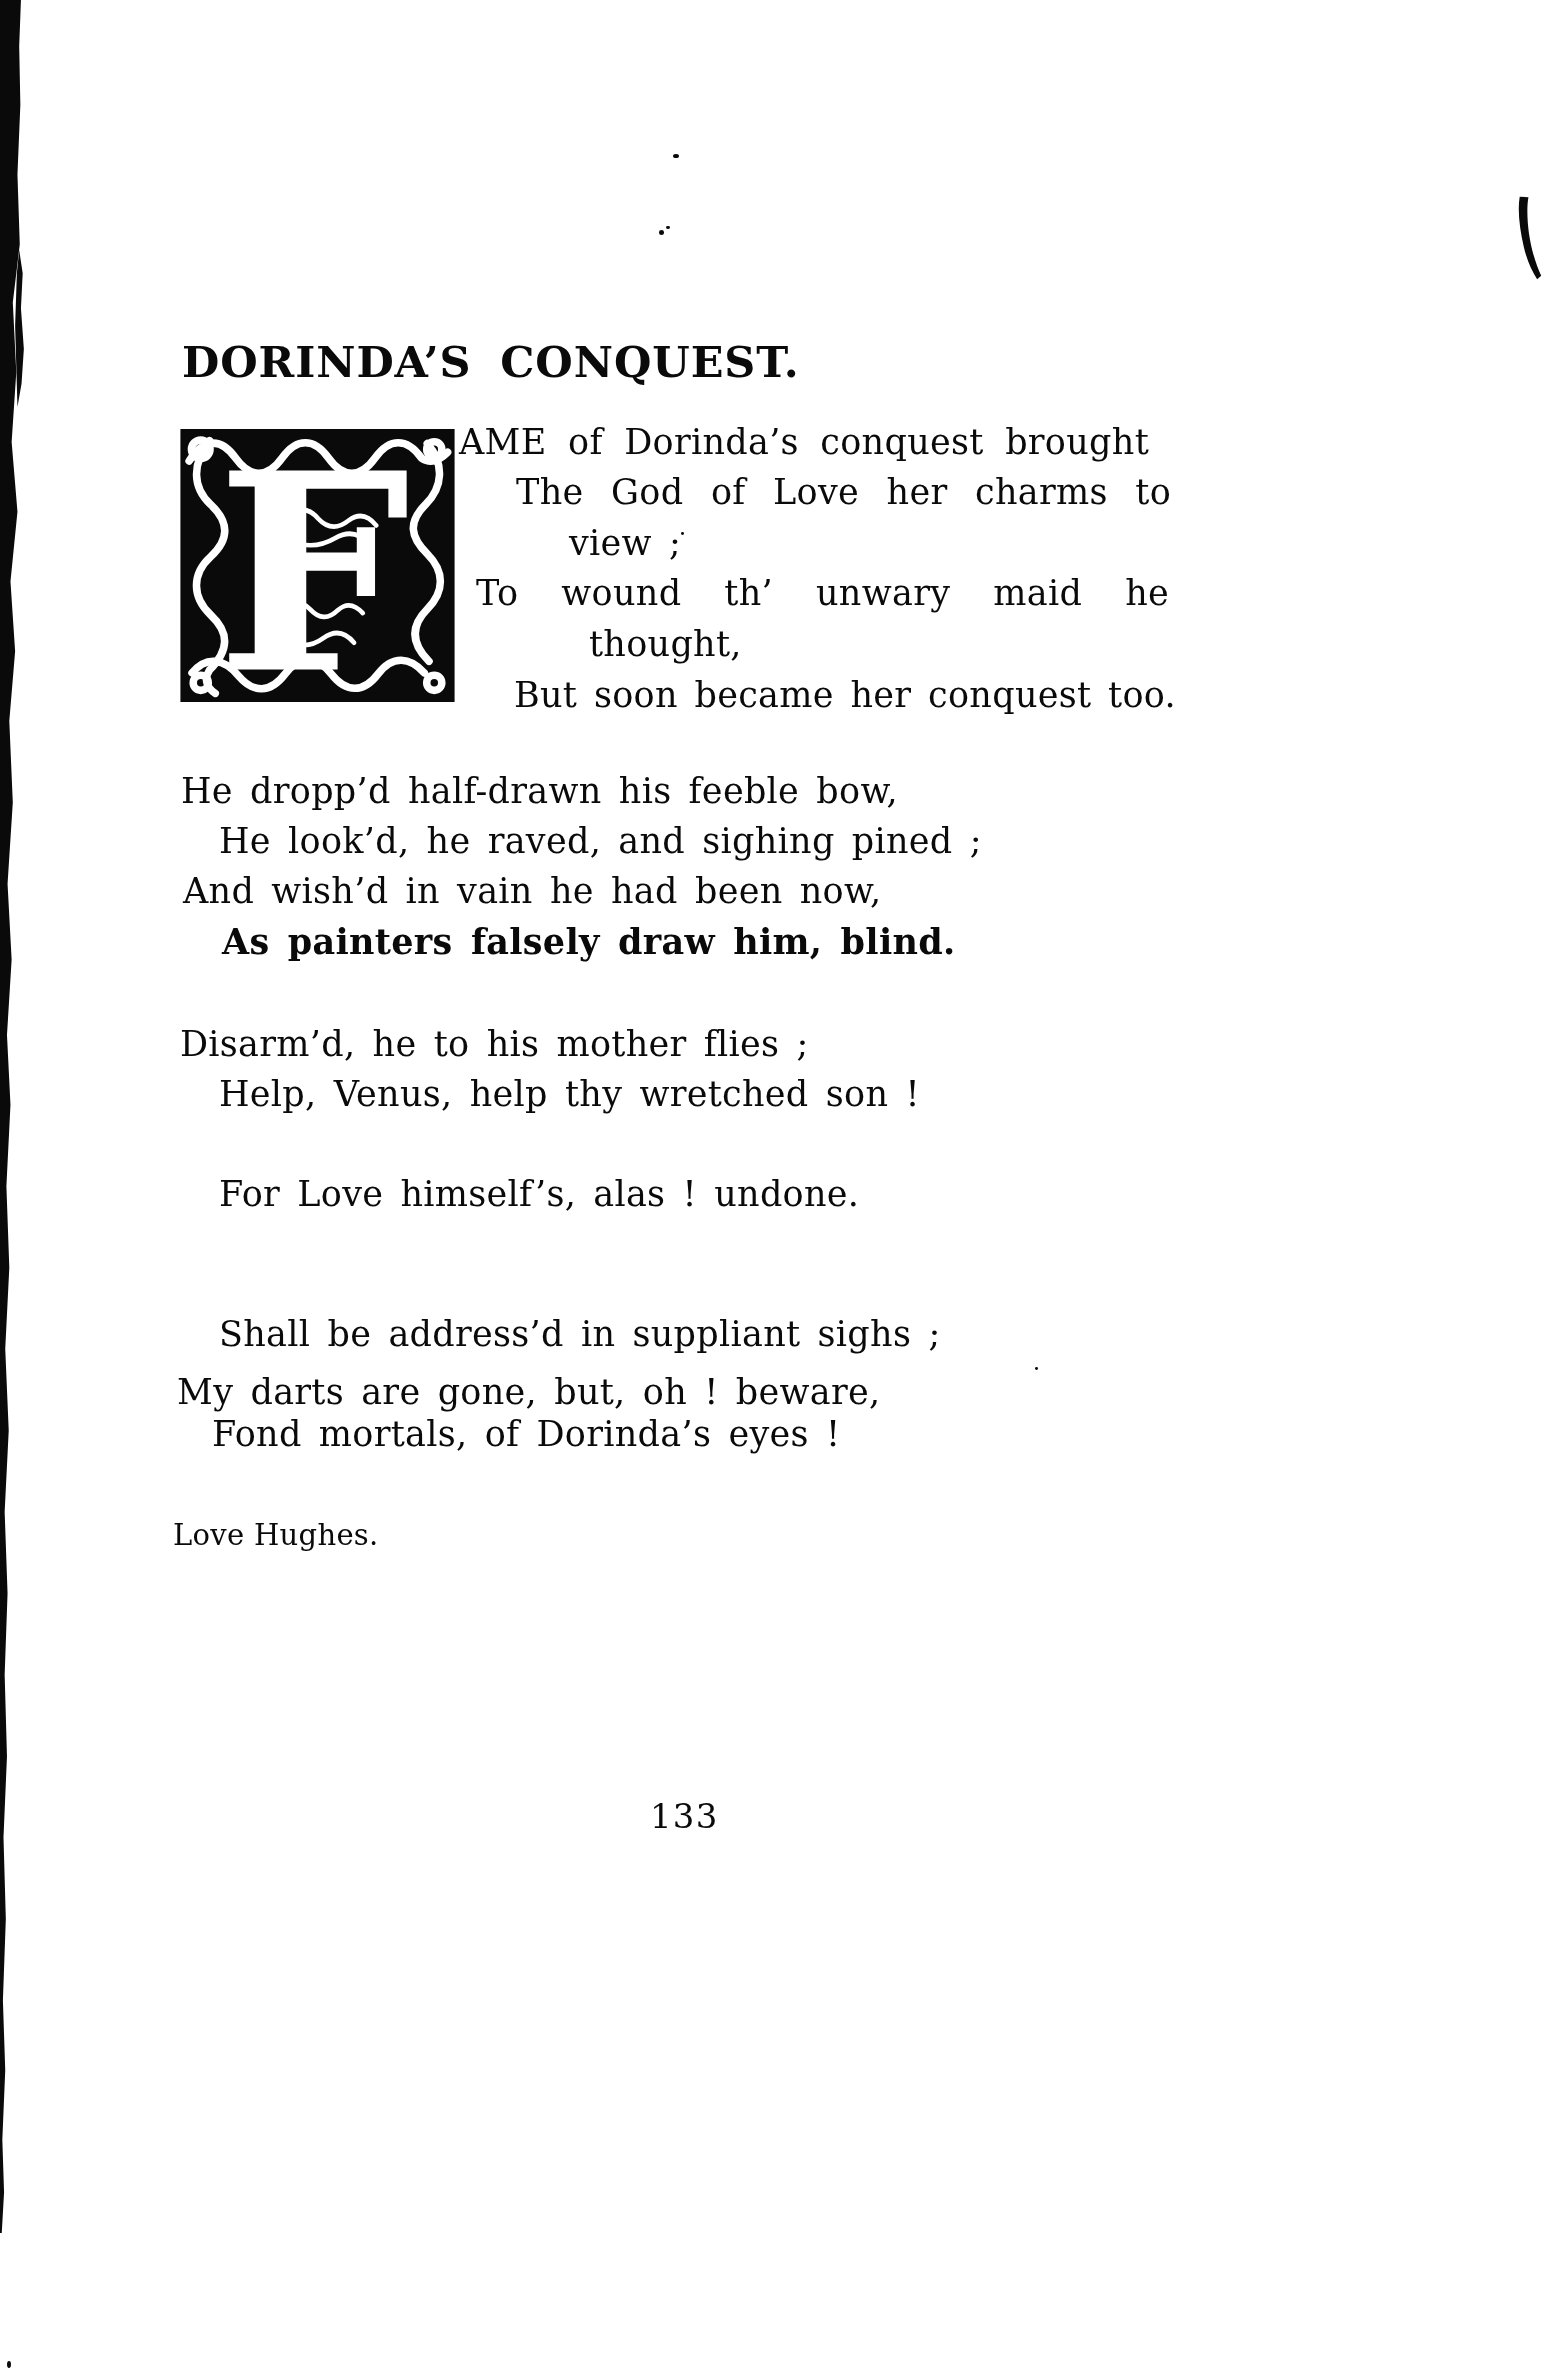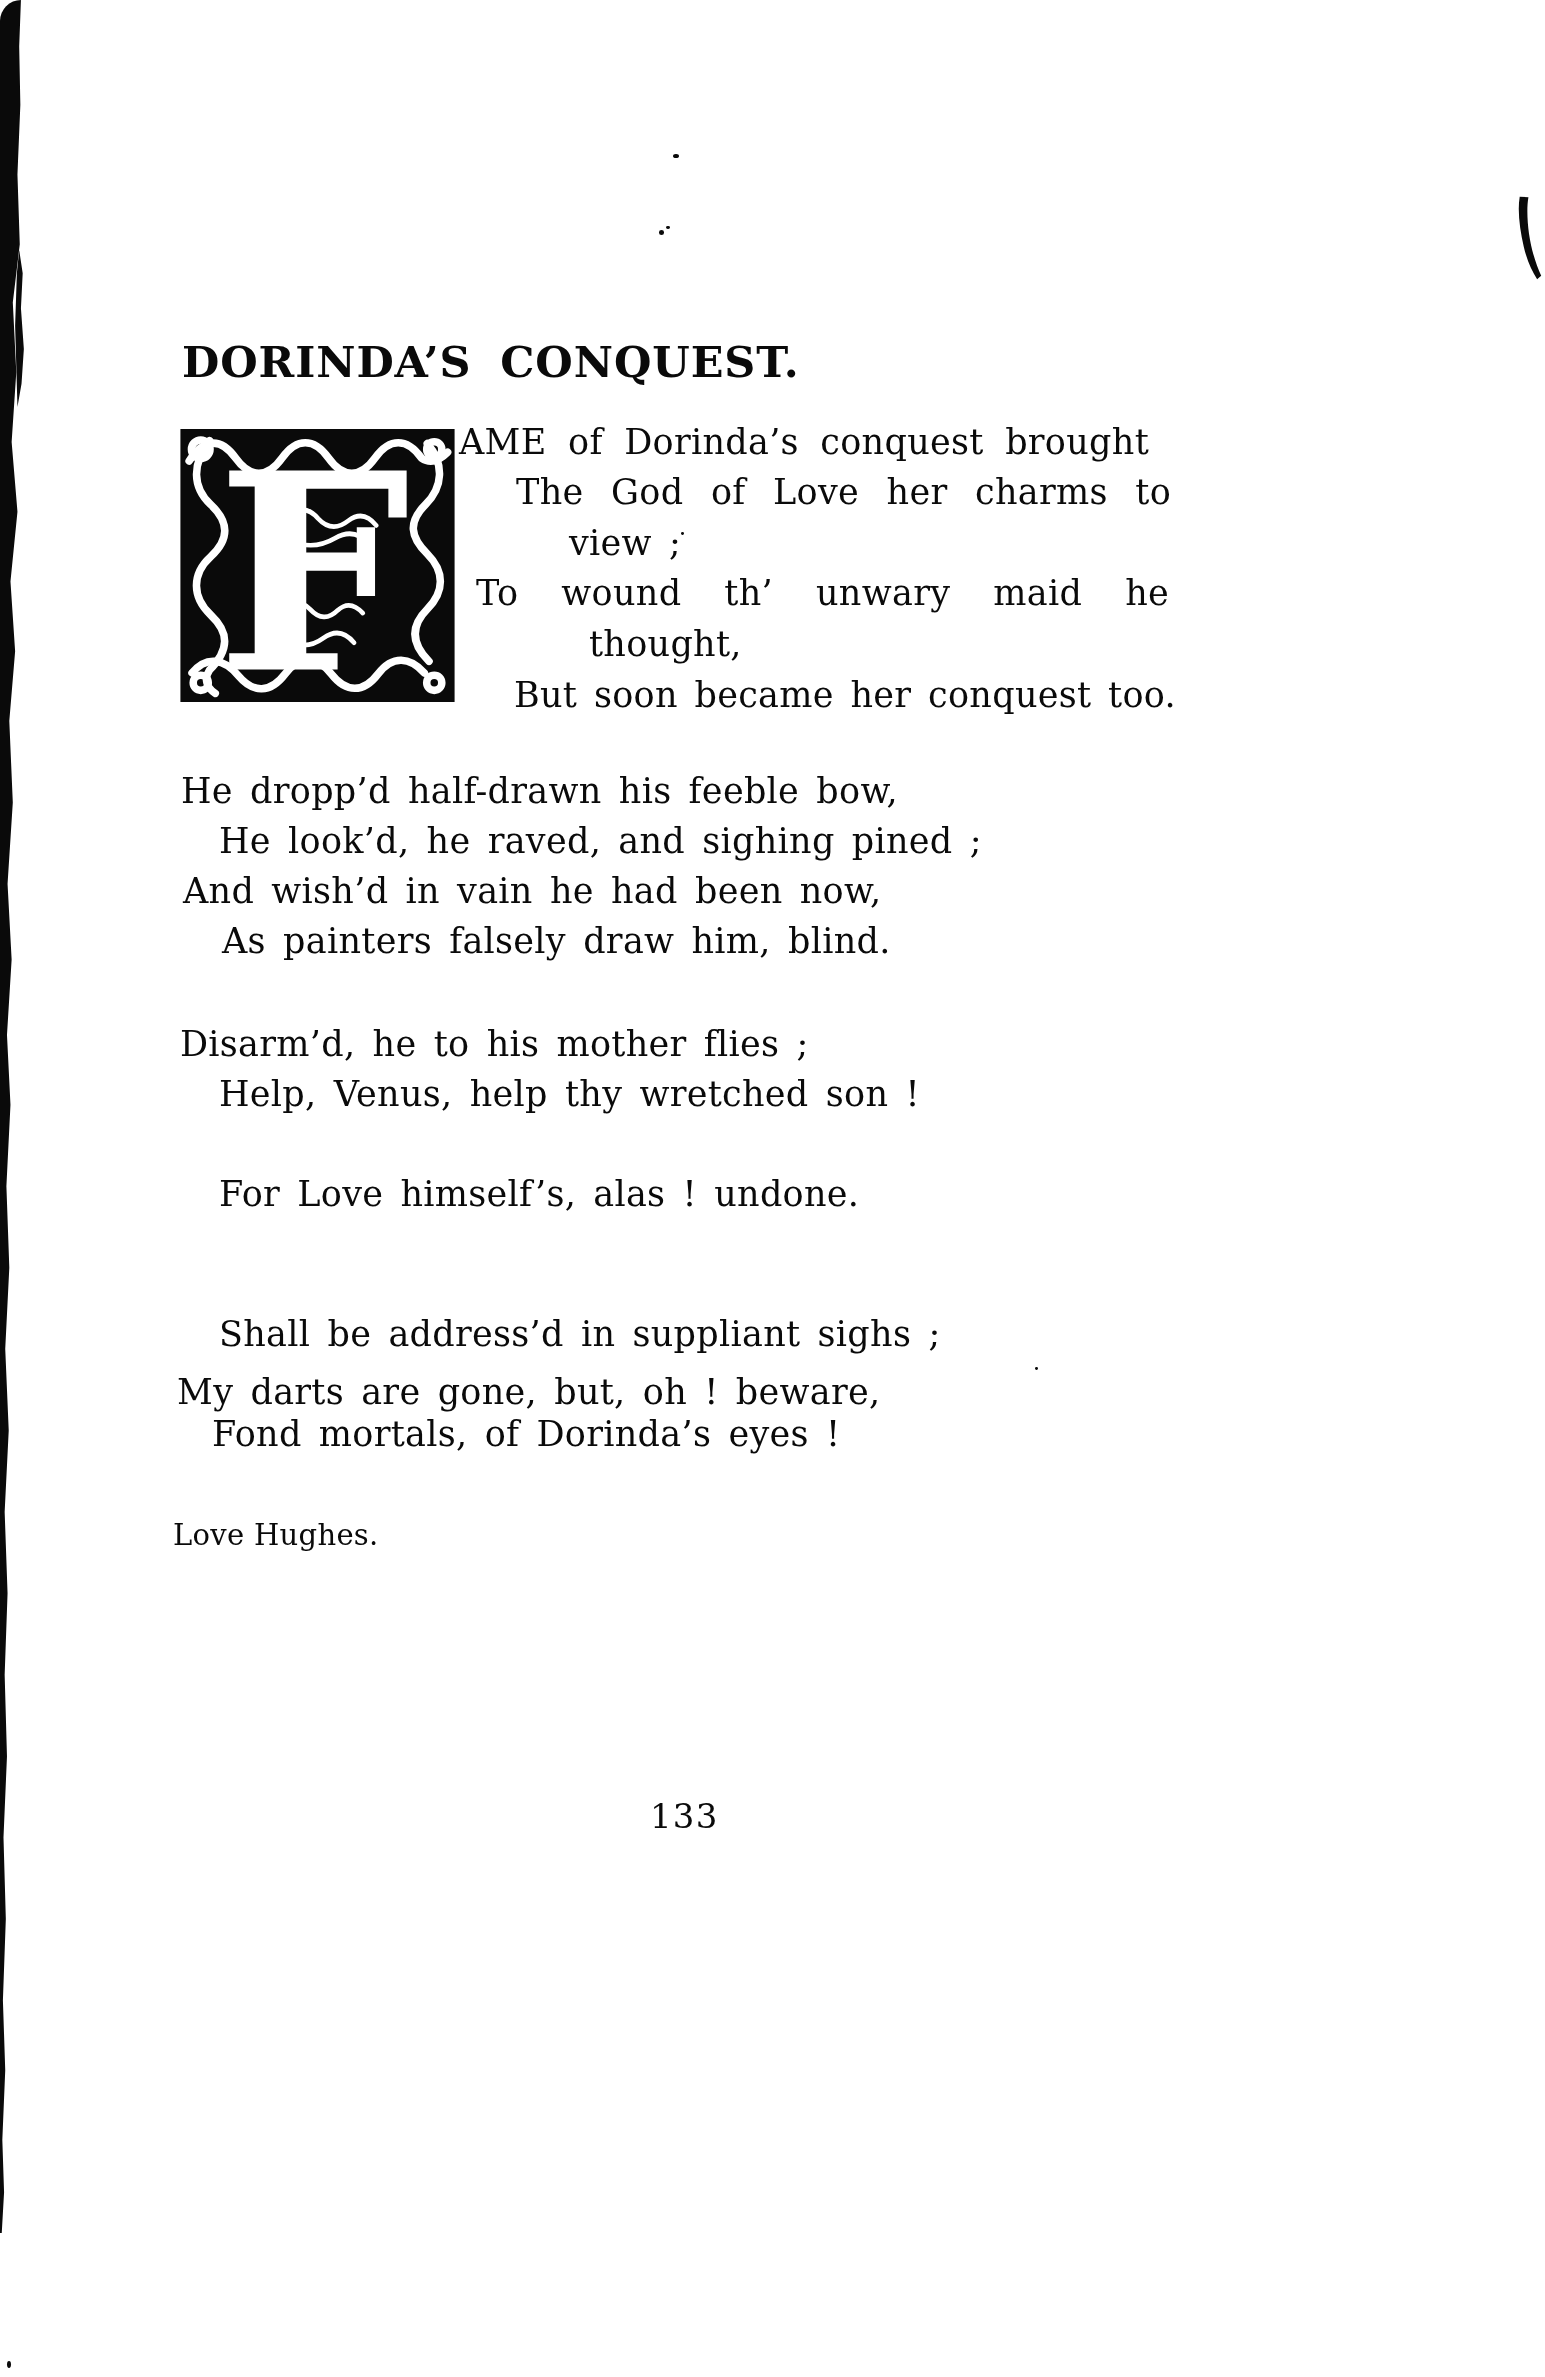--- a/index.html
+++ b/index.html
@@ -4,21 +4,20 @@
 <style>
   html, body { margin: 0; padding: 0; background: #ffffff; }
   .page {
     position: relative;
     width: 1546px;
     height: 2377px;
     background: #ffffff;
     color: #0a0a0a;
     font-family: "DejaVu Serif", serif;
     overflow: hidden;
-    border-radius: 21px;
   }
   .title {
     position: absolute;
     left: 182px;
     top: 341px;
     font-size: 43px;
     font-weight: bold;
     letter-spacing: 0.9px;
     word-spacing: 12.8px;
     white-space: nowrap;
@@ -129,21 +128,21 @@
   <div class="line just" style="left:459px; top:425px; width:690px;">AME of Dorinda’s conquest brought</div>
   <div class="line just" style="left:516px; top:475px; width:655px;">The God of Love her charms to</div>
   <div class="line" style="left:569px; top:526px;">view ;</div>
   <div class="line just" style="left:476px; top:576px; width:693px;">To wound th’ unwary maid he</div>
   <div class="line" style="left:589px; top:627px;">thought,</div>
   <div class="line just" style="left:514px; top:678px; width:662px;">But soon became her conquest too.</div>
 
   <div class="line" style="left:181px; top:774px;">He dropp’d half-drawn his feeble bow,</div>
   <div class="line" style="left:219px; top:824px;">He look’d, he raved, and sighing pined ;</div>
   <div class="line" style="left:183px; top:874px;">And wish’d in vain he had been now,</div>
-  <div class="line" style="left:222px; top:924px;">As painters falsely draw him, blind.</div>
+  <div class="line" style="left:222px; top:924px;font-weight:bold;">As painters falsely draw him, blind.</div>
 
   <div class="line" style="left:180px; top:1027px;">Disarm’d, he to his mother flies ;</div>
   <div class="line" style="left:219px; top:1077px;">Help, Venus, help thy wretched son !</div>
   <div class="line" style="left:219px; top:1177px;text-align:right;">For Love himself’s, alas ! undone.</div>
 
   <div class="line" style="left:219px; top:1317px;">Shall be address’d in suppliant sighs ;</div>
   <div class="line" style="left:177px; top:1375px;">My darts are gone, but, oh ! beware,</div>
   <div class="line" style="left:212px; top:1417px;">Fond mortals, of Dorinda’s eyes !</div>
 
   <div class="author">Love Hughes.</div>

